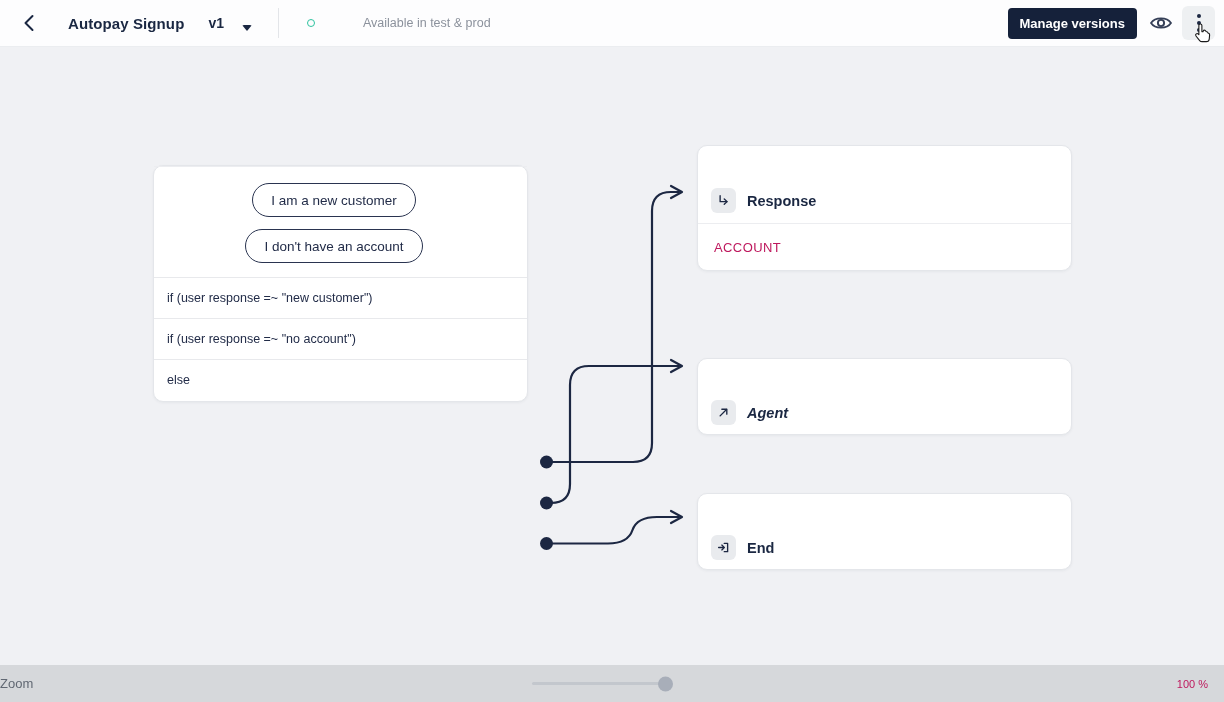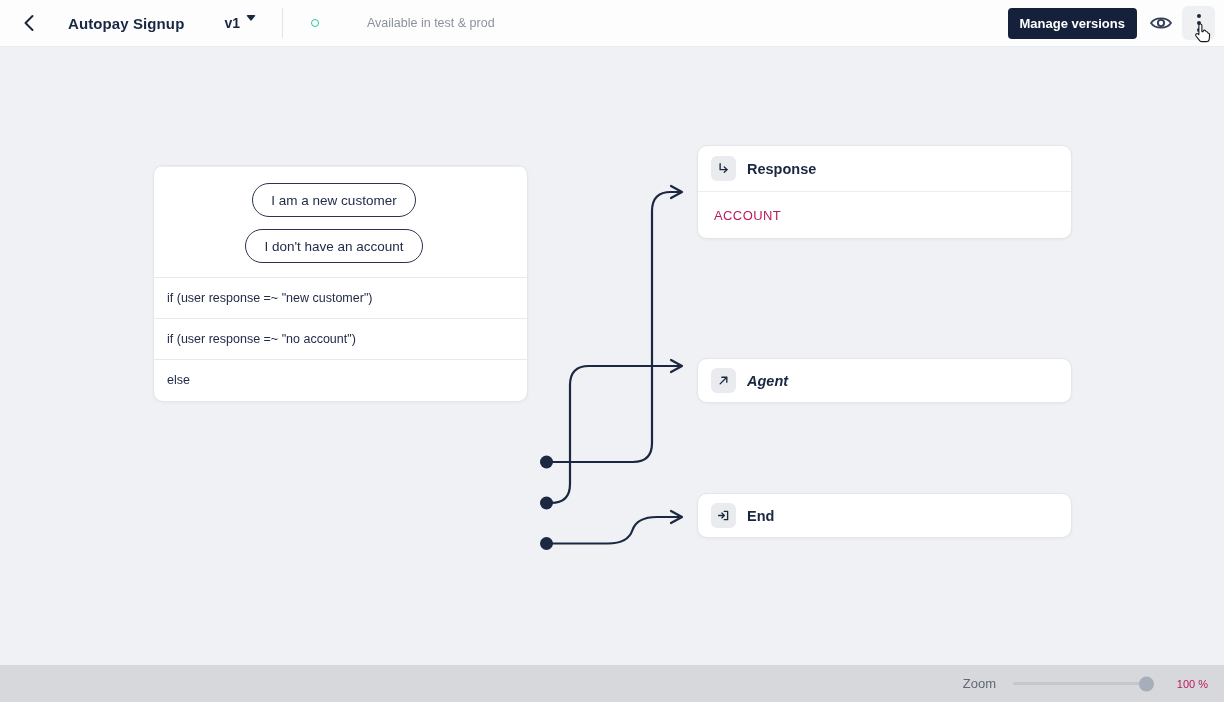--- a/index.html
+++ b/index.html
@@ -5,41 +5,41 @@
   * { margin:0; padding:0; box-sizing:border-box; }
   html,body { width:1224px; height:702px; overflow:hidden; }
   body { font-family:"Liberation Sans", sans-serif; background:#f0f1f4; position:relative; color:#1c2742; }
 
   
   .topbar { position:absolute; top:0; left:0; width:1224px; height:47px; background:#fdfdfe;
             border-bottom:1px solid #ebedf0; display:flex; align-items:center; z-index:30; }
   .back-btn { width:34px; height:34px; margin-left:12px; display:flex; align-items:center; justify-content:center;
               cursor:pointer; background:none; border:none; }
   .title { font-size:15px; font-weight:700; color:#1a2742; margin-left:22px; letter-spacing:.1px; }
-  .version { display:flex; align-items:flex-start; gap:6px; margin-left:40px; cursor:pointer; }
+  .version { display:flex; align-items:flex-end; gap:18px; margin-left:24px; cursor:pointer; }
   .version-label { font-size:14px; font-weight:600; color:#1a2742; }
   .caret-down { width:0; height:0; border-left:5px solid transparent; border-right:5px solid transparent;
                 border-top:6px solid #1a2742; border-radius:2px; }
   .tb-divider { width:1px; height:30px; background:#e3e5e9; margin:0 28px 0 26px; }
   .status { display:flex; align-items:center; gap:9px; }
   .status-dot { width:8px; height:8px; border:1.6px solid #2fc3a0; border-radius:50%; }
   .status-text { font-size:12.5px; color:#8b919c;margin-left:39px; }
   .tb-right { margin-left:auto; display:flex; align-items:center; }
   .manage-btn { background:#15213a; color:#ffffff; font-family:inherit; font-size:13px; font-weight:600;
                 border:none; border-radius:4px; height:31px; padding:0 12px; cursor:pointer; }
   .eye-btn { width:36px; height:34px; margin-left:6px; background:none; border:none; display:flex;
              align-items:center; justify-content:center; cursor:pointer; }
   .kebab-btn { width:33px; height:34px; margin:0 9px 0 3px; background:#eef0f2; border:none; border-radius:6px;
                display:flex; flex-direction:column; align-items:center; justify-content:center; gap:3.2px; cursor:pointer; }
   .kebab-dot { width:4px; height:4px; border-radius:50%; background:#1c2742; }
 
   
   .node { position:absolute; background:#ffffff; border:1px solid #e4e6ea; border-radius:10px;
           box-shadow:0 1px 3px rgba(20,30,60,.05); z-index:10; }
-  .node-header { height:45px; display:flex; align-items:center; gap:11px; padding:0 13px; }
+  .node-header { height:45px; display:flex; align-items:center; gap:11px; padding:0 13px;margin-top:32px; }
   .node-header.slim { height:43px; }
   .icon-box { width:25px; height:25px; background:#e9ebee; border-radius:6px; display:flex;
               align-items:center; justify-content:center; flex:none; }
   .node-title { font-size:14.5px; font-weight:700; color:#1a2742; }
   .node-divider { height:1px; background:#ecedf0; }
 
   .start-node { left:153px; top:165px; width:375px; }
   .bubble { margin:17px 0 0 13px; width:259px; border:1px solid #e9ebee; border-radius:9px 9px 18px 9px;
             overflow:hidden; }
   .bubble-top { background:#dcdee2; padding:11px 16px; font-size:14px; line-height:20px; color:#27304a; }
@@ -60,21 +60,21 @@
   .agent-node { left:697px; top:358px; width:375px;font-style:italic; }
   .end-node { left:697px; top:493px; width:375px; }
 
   
   .connectors { position:absolute; left:0; top:0; z-index:5; pointer-events:none; }
   .connectors path { stroke:#1c2742; stroke-width:2.2; fill:none; stroke-linecap:round; stroke-linejoin:round; }
   .connectors circle { fill:#1c2742; pointer-events:auto; cursor:pointer; }
 
   
   .footer { position:absolute; left:0; bottom:0; width:1224px; height:37px; background:#d6d8db; z-index:20;
-            display:flex; align-items:center; justify-content:flex-end; padding-right:16px; }
+            display:flex; align-items:center; justify-content:space-between; padding-right:16px; }
   .zoom-label { font-size:13px; color:#60илась;} 
   .zoom-label { font-size:13px; color:#616873; margin-right:17px; }
   .zoom-slider { width:140px; height:14px; position:relative; display:flex; align-items:center; cursor:pointer; }
   .zoom-track { width:100%; height:2.5px; background:#c3c7cd; border-radius:2px; }
   .zoom-handle { position:absolute; right:-1px; top:50%; transform:translateY(-50%); width:15px; height:15px;
                  border-radius:50%; background:#a8aeb9; cursor:grab; }
   .zoom-value { font-size:13px; color:#4c5starting;} 
   .zoom-value { font-size:11px; color:#be185d; margin-left:17px; min-width:38px; text-align:right; }
 
   

